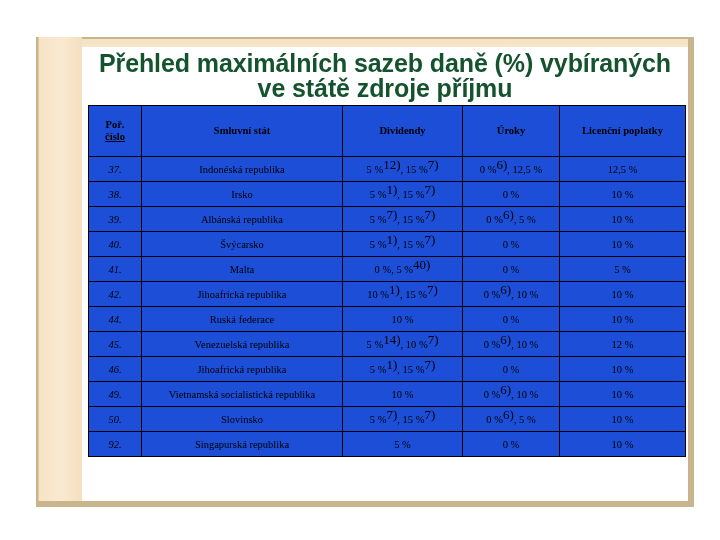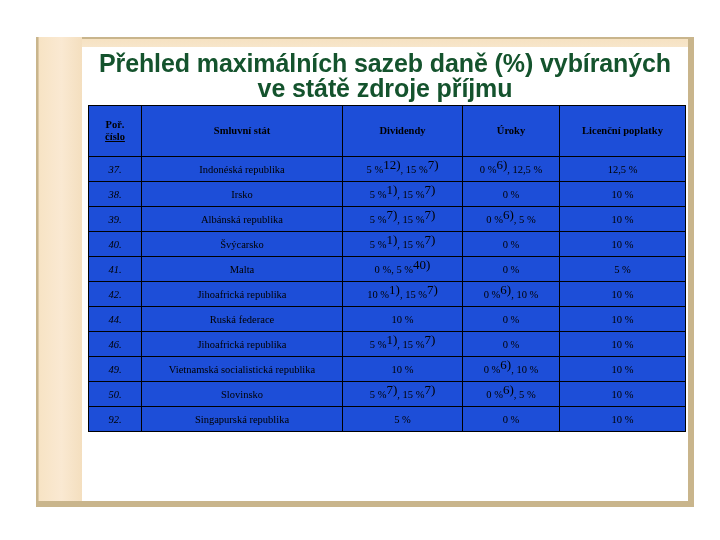--- a/index.html
+++ b/index.html
@@ -203,20 +203,27 @@
             <td class="c-roy">10 %</td>
           </tr>
           <tr>
             <td class="c-num">44.</td>
             <td class="c-state">Ruská federace</td>
             <td class="c-div">10 %</td>
             <td class="c-int">0 %</td>
             <td class="c-roy">10 %</td>
           </tr>
           <tr>
+            <td class="c-num">45.</td>
+            <td class="c-state">Venezuelská republika</td>
+            <td class="c-div">5 %<sup>14)</sup>, 10 %<sup>7)</sup></td>
+            <td class="c-int">0 %<sup>6)</sup>, 10 %</td>
+            <td class="c-roy">12 %</td>
+          </tr>
+          <tr>
             <td class="c-num">46.</td>
             <td class="c-state">Jihoafrická republika</td>
             <td class="c-div">5 %<sup>1)</sup>, 15 %<sup>7)</sup></td>
             <td class="c-int">0 %</td>
             <td class="c-roy">10 %</td>
           </tr>
           <tr>
             <td class="c-num">49.</td>
             <td class="c-state">Vietnamská socialistická republika</td>
             <td class="c-div">10 %</td>

